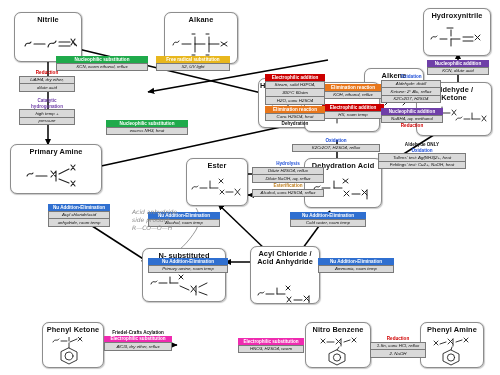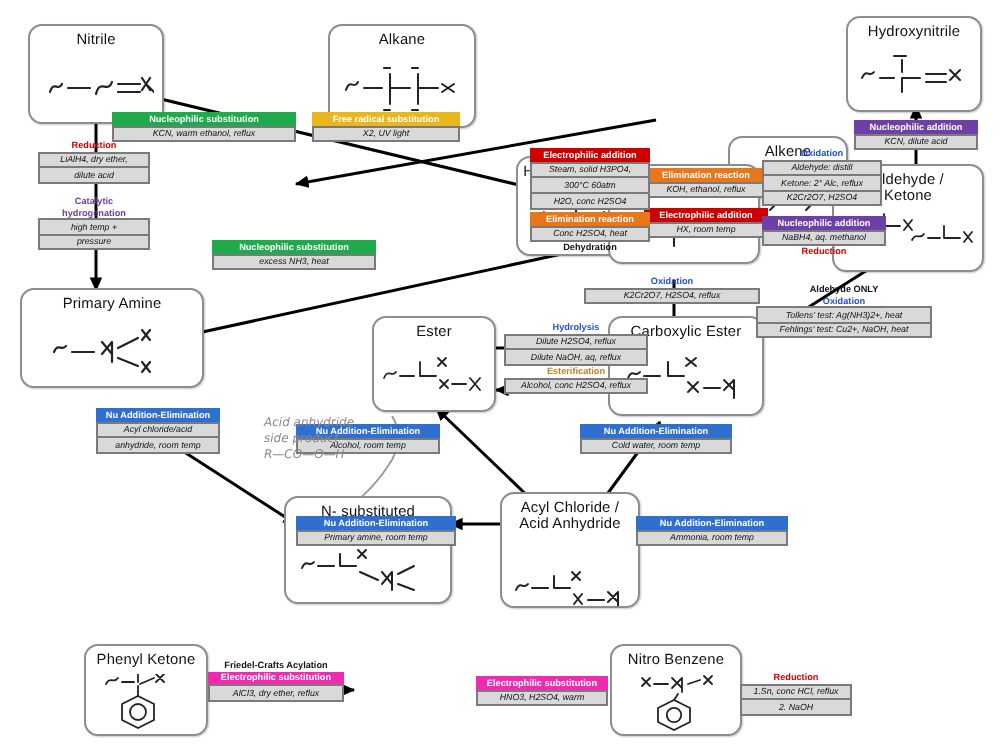--- a/index.html
+++ b/index.html
@@ -13,21 +13,21 @@
 
   
   .node{
     position:absolute;box-sizing:border-box;
     border:1px solid #8d8d8d;border-radius:7px;background:#fff;
     box-shadow:0.5px 0.5px 1px rgba(0,0,0,.22);
     display:flex;flex-direction:column;align-items:center;
     padding-top:3px;overflow:hidden;
   }
   .node .ttl{
-    font-weight:normal;font-size:7.4px;color:#111;text-align:center;
+    font-weight:bold;font-size:7.4px;color:#111;text-align:center;
     line-height:8.4px;letter-spacing:.1px;
   }
   .struct{flex:1;width:100%;display:flex;align-items:center;justify-content:center;}
   .struct svg{display:block;}
   .node.dark .struct{background:#0d0d0d;margin:2px 3px 3px 3px;width:auto;align-self:stretch;}
 
   
   .lab{position:absolute;display:flex;flex-direction:column;gap:0px;align-items:stretch;}
   .lab .hl{
     font-size:4.6px;font-weight:bold;color:#fff;text-align:center;
@@ -253,21 +253,21 @@
           <path d="M30,4 l4,4 M30,8 l4,-4"></path>
           <path d="M31,15 l4,4 M31,19 l4,-4"></path>
           <path d="M37,17 L44,17"></path>
           <path d="M46,14 l5,6 M46,20 l5,-6"></path>
         </g>
       </svg>
     </div>
   </div>
 
   <div class="node" style="left:304px;top:158px;width:78px;height:50px;">
-    <div class="ttl">Carboxylic Ester</div>
+    <div class="ttl">Dehydration Acid</div>
     <div class="struct">
       <svg width="66" height="28" viewBox="0 0 66 28">
         <g stroke="#222" stroke-width="1" fill="none" stroke-linecap="round">
           <path d="M4,14 C6,9 8,14 10,11"></path>
             <path d="M12,13 L20,13"></path>
           <path d="M24,13 L24,6 M24,13 L32,13"></path>
           <path d="M33,4 l5,4 M33,8 l5,-4"></path>
           <path d="M34,16 l5,5 M34,21 l5,-5"></path>
           <path d="M42,19 L50,19"></path>
           <path d="M52,15 l5,5 M52,20 l5,-5 M57,15 L57,24"></path>
@@ -343,20 +343,37 @@
           <path d="M29,6 L35,4"></path>
           <path d="M37,2 l4,4 M37,6 l4,-4"></path>
           <path d="M24,11 L22,14"></path>
           <polygon points="22,14 30,18 30,25 22,29 14,25 14,18"></polygon>
           <circle cx="22" cy="21.5" r="3.6"></circle>
         </g>
       </svg>
     </div>
   </div>
 
+  <div class="node" style="left:420px;top:322px;width:64px;height:46px;">
+    <div class="ttl">Phenyl Amine</div>
+    <div class="struct">
+      <svg width="46" height="30" viewBox="0 0 46 30">
+        <g stroke="#222" stroke-width="0.9" fill="none" stroke-linecap="round">
+          <path d="M5,5 l4,4 M5,9 l4,-4"></path>
+          <path d="M11,8 L17,6"></path>
+          <path d="M19,3 l5,5 M19,8 l5,-5 M24,3 L24,10"></path>
+          <path d="M27,6 L33,4"></path>
+          <path d="M35,2 l4,4 M35,6 l4,-4"></path>
+          <path d="M23,11 L22,14"></path>
+          <polygon points="22,14 30,18 30,25 22,29 14,25 14,18"></polygon>
+          <circle cx="22" cy="21.5" r="3.6"></circle>
+        </g>
+      </svg>
+    </div>
+  </div>
 
   <div class="lab" style="left:56px;top:56px;width:92px;">
     <div class="hl" style="background:#1faa4b">Nucleophilic substitution</div>
     <div class="rg">KCN, warm ethanol, reflux</div>
   </div>
 
   <div class="lab" style="left:156px;top:56px;width:74px;">
     <div class="hl" style="background:#e8b71d">Free radical substitution</div>
     <div class="rg">X2, UV light</div>
   </div>

